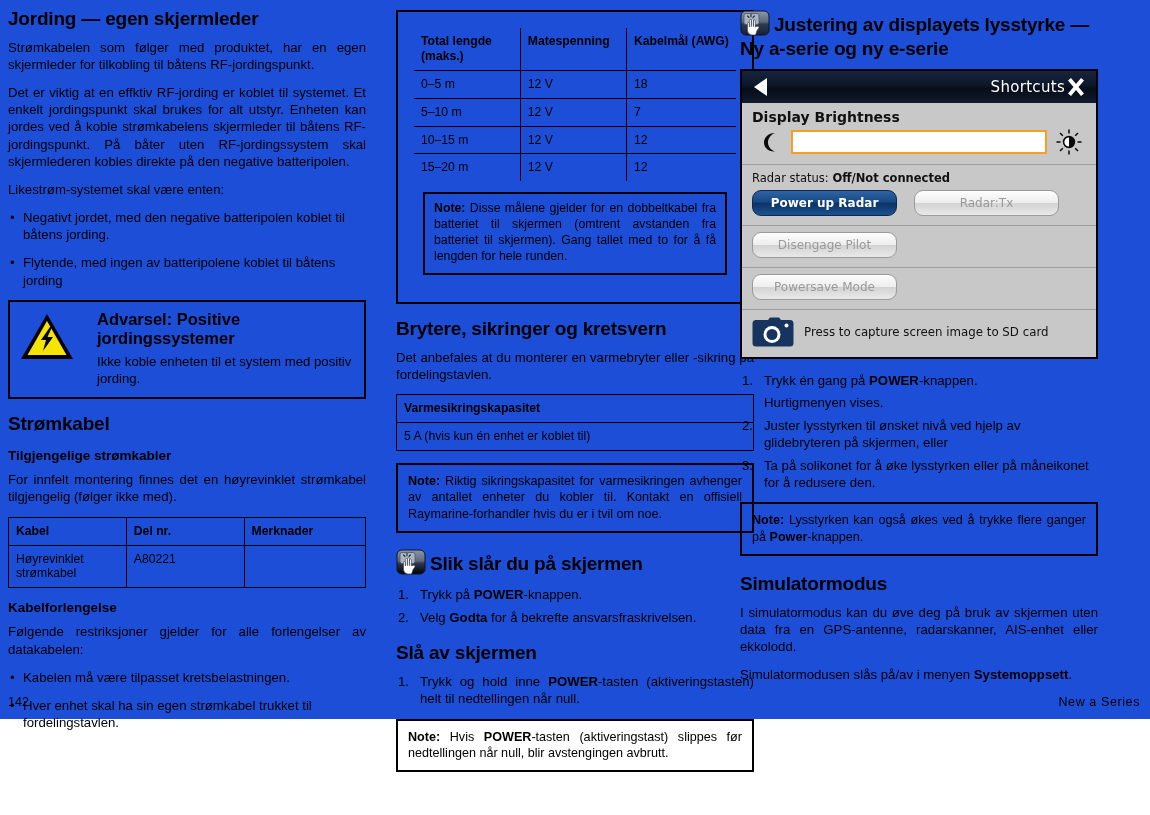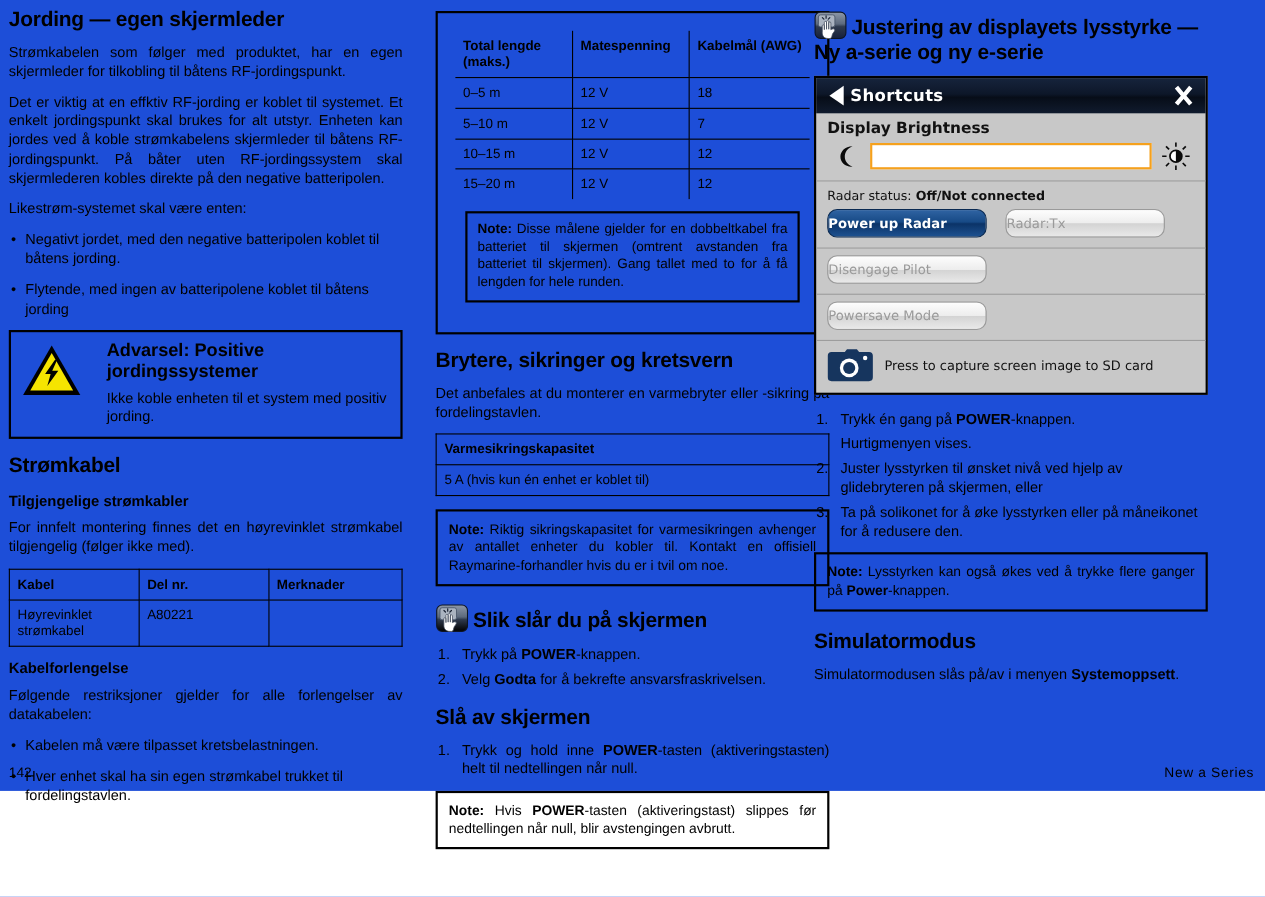--- a/index.html
+++ b/index.html
@@ -162,22 +162,22 @@
     font-family: "DejaVu Sans", sans-serif;
   }
   .dev-titlebar {
     height: 32px;
     background: linear-gradient(180deg, #16243c 0%, #0d1729 45%, #070d18 55%, #101b2e 100%);
     display: flex; align-items: center;
     padding: 0 9px;
     position: relative;
   }
   .dev-title {
-    flex: 1 1 auto; text-align: left;
-    color: #fff; font-size: 15px; font-weight: bold;
+    flex: 1 1 auto; text-align: right;
+    color: #fff; font-size: 15px; font-weight: normal;
     letter-spacing: 0.3px;
   }
   .dev-back, .dev-close { width: 22px; height: 22px; flex: 0 0 auto; }
   .dev-sect {
     border-bottom: 1px solid #9d9d9d;
     padding: 6px 10px 9px 10px;
   }
   .dev-sect:last-child { border-bottom: 0; }
   .dev-label {
     font-size: 14px; font-weight: bold; color: #111;
@@ -198,21 +198,21 @@
   .slider-fill { height: 100%; background: #f79c1b; width: 85%; }
   .radar-status {
     font-size: 11.5px; color: #111; margin-bottom: 5px;
   }
   .radar-status b { font-weight: bold; }
   .btn-row { display: flex; gap: 17px; align-items: center; }
   .dev-btn {
     font-size: 12px;
     padding: 5px 0;
     width: 145px;
-    text-align: left;
+    text-align: center;
     border-radius: 9px;
     border: 1px solid #9a9a9a;
     background: linear-gradient(180deg, #fdfdfd 0%, #ededed 50%, #d3d3d3 51%, #e9e9e9 100%);
     color: #9a9a9a;
   }
   .dev-btn.primary {
     background: linear-gradient(180deg, #2b5e9c 0%, #14447e 45%, #0c3straight 0%, #0b3367 52%, #1b4f8e 100%);
     background: linear-gradient(180deg, #2f63a2 0%, #174a86 45%, #0b3367 52%, #1d5190 100%);
     border: 1px solid #0a2a52;
     color: #ffffff;
@@ -515,20 +515,21 @@
       <li><span>Trykk én gang på </span><b>POWER</b><span>-knappen.</span><span class="substep">Hurtigmenyen vises.</span></li>
       <li><span>Juster lysstyrken til ønsket nivå ved hjelp av glidebryteren på skjermen, eller</span></li>
       <li><span>Ta på solikonet for å øke lysstyrken eller på måneikonet for å redusere den.</span></li>
     </ol>
 
     <div class="note-box">
       <p><b>Note:</b><span> Lysstyrken kan også økes ved å trykke flere ganger på </span><b>Power</b><span>-knappen.</span></p>
     </div>
 
     <h1 class="sect" style="margin-top:17px">Simulatormodus</h1>
+    <p class="body">I simulatormodus kan du øve deg på bruk av skjermen uten data fra en GPS-antenne, radarskanner, AIS-enhet eller ekkolodd.</p>
     <p class="body"><span>Simulatormodusen slås på/av i menyen </span><b>Systemoppsett</b><span>.</span></p>
   </div>
 
   <div class="footer">
     <span class="pagenum">142</span>
     <span class="docname">New a Series</span>
   </div>
 
 </div>
 

